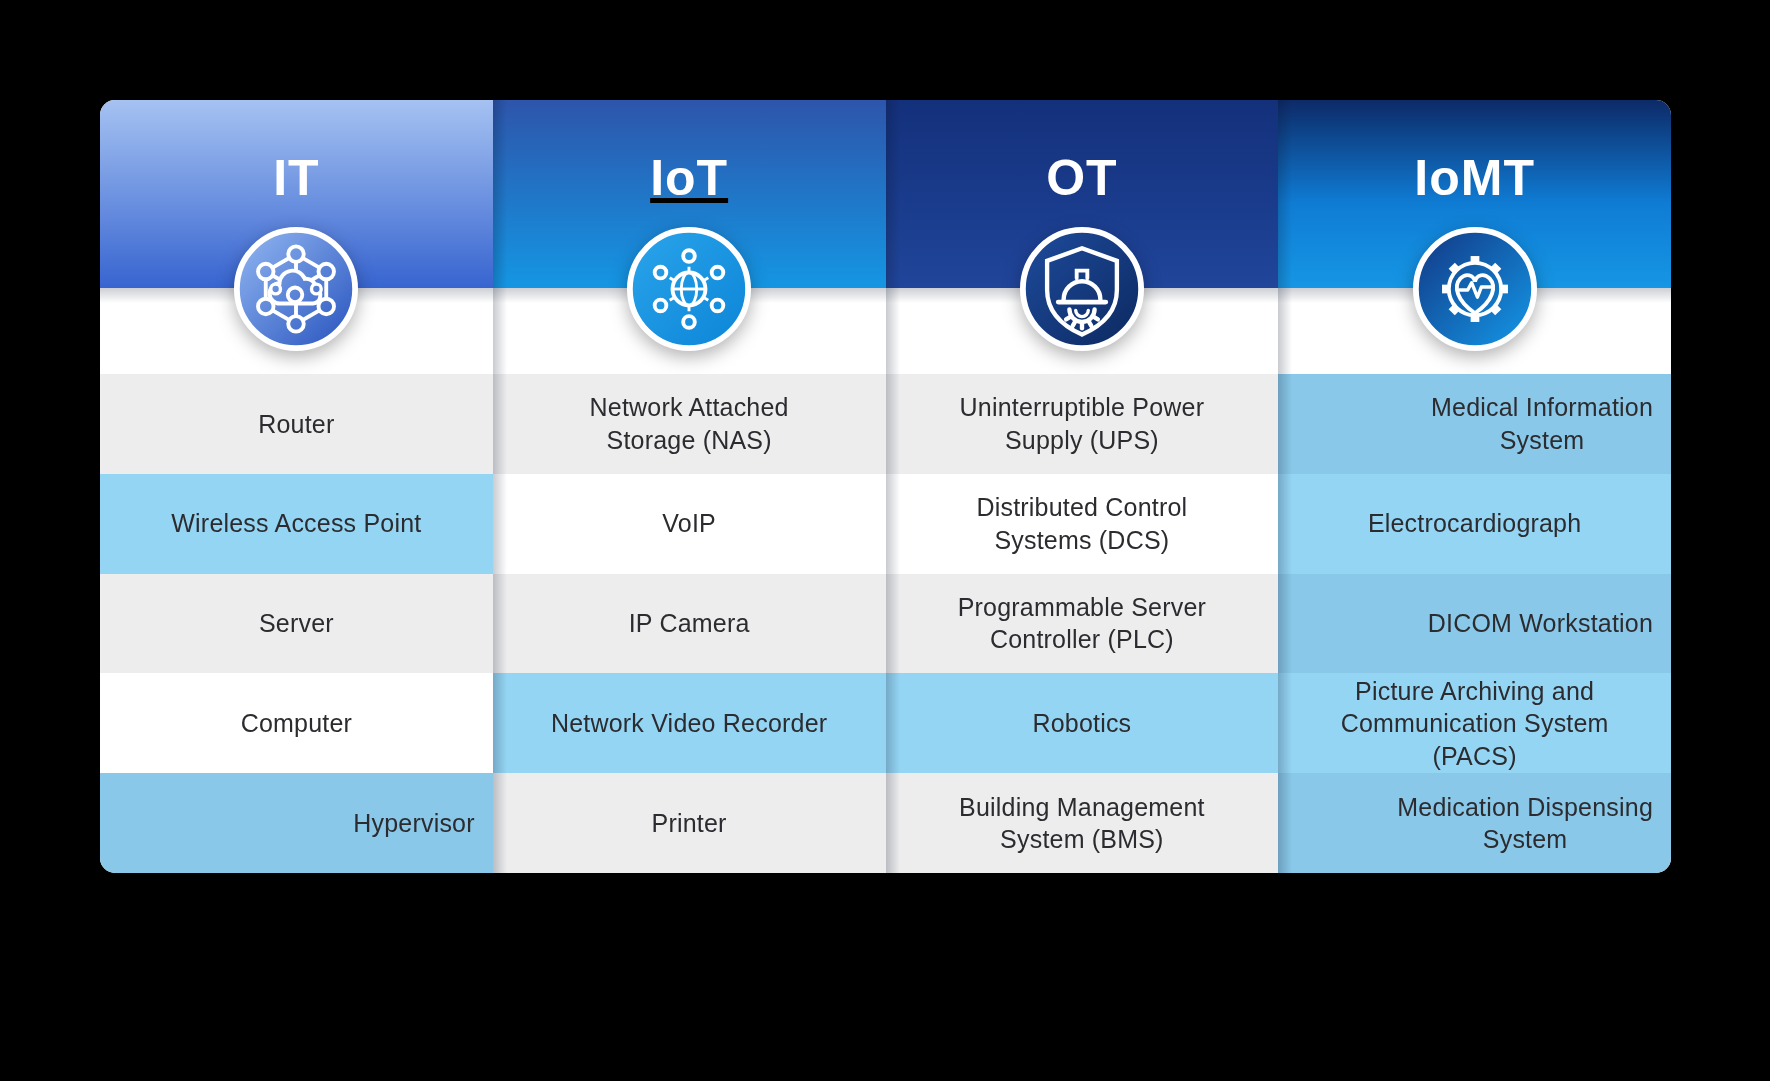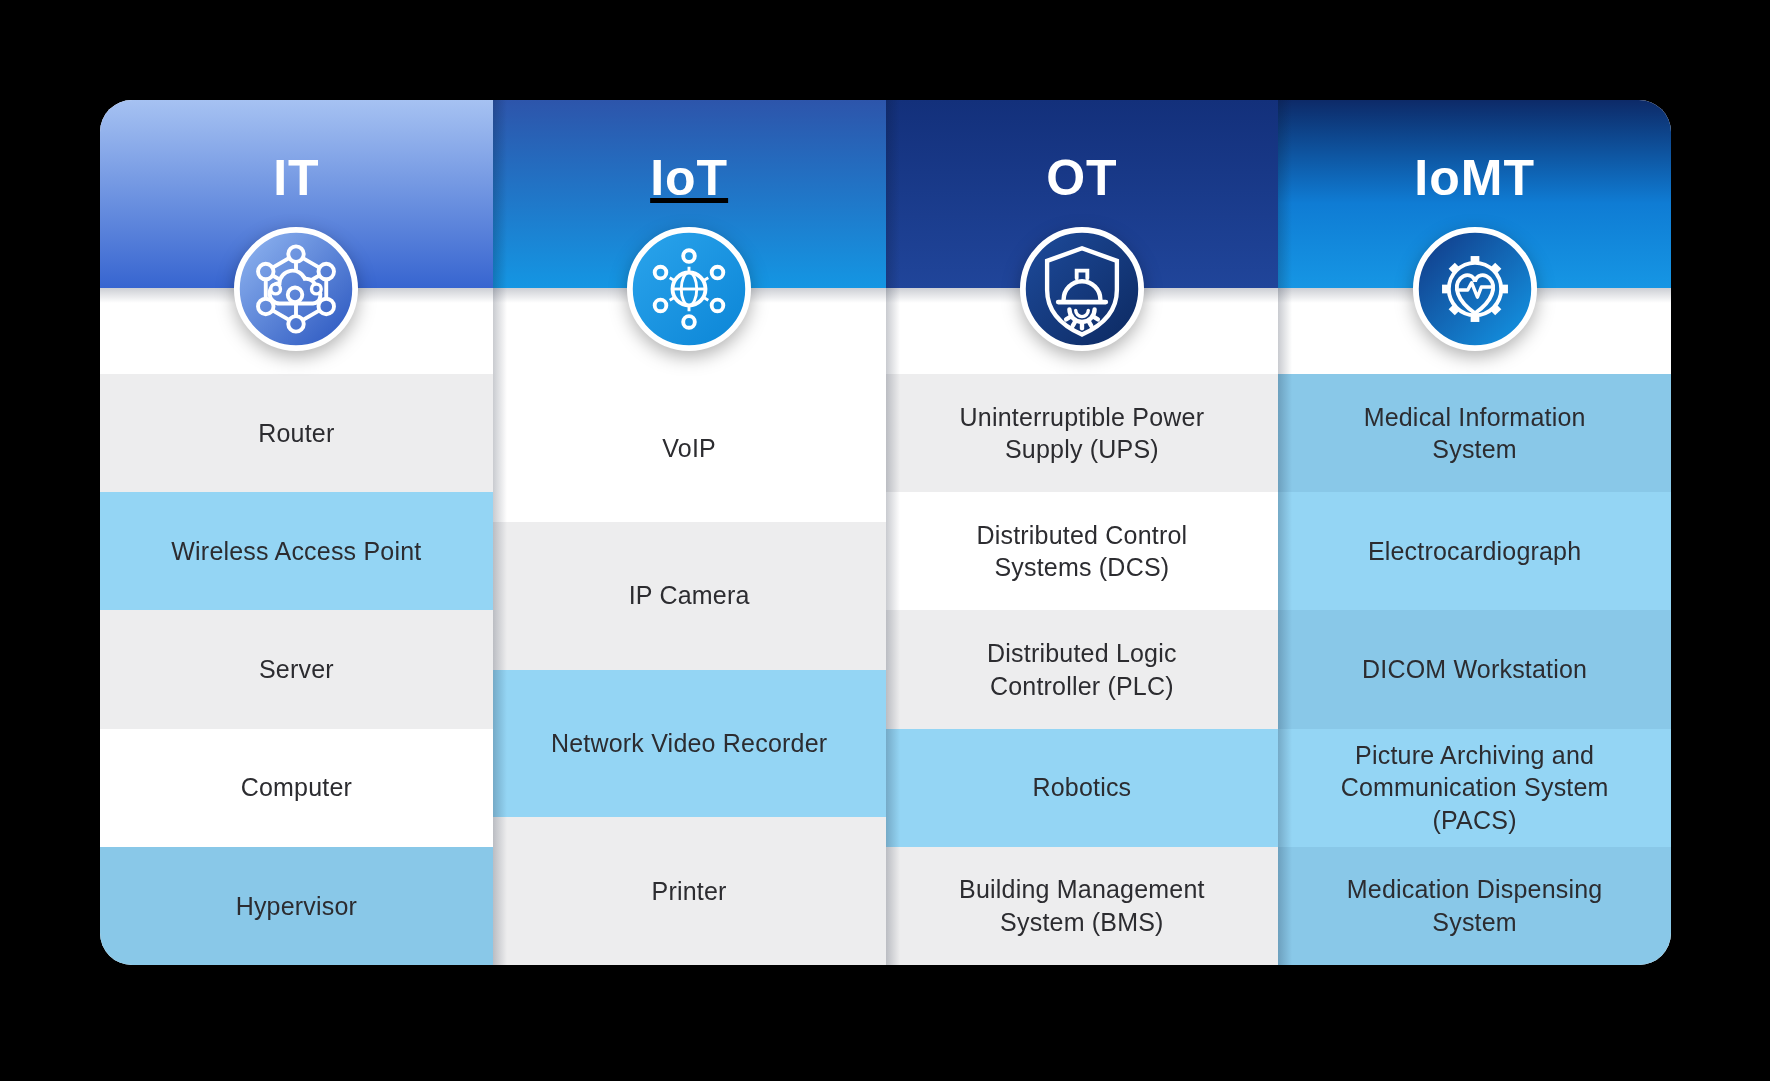--- a/index.html
+++ b/index.html
@@ -1,19 +1,19 @@
 <!DOCTYPE html>
 <html style="--bg-black: #000000; --row-gray: #EDEDEE; --row-white: #FFFFFF; --row-light-blue: #94D5F4; --row-med-blue: #89C8E8; --row-text: #2C2C30; --header-text: #FFFFFF; --it-header-top: #A6C2F2; --it-header-bottom: #3765D0; --iot-header-top: #2D55AB; --iot-header-bottom: #1496E3; --ot-header-top: #13307B; --ot-header-bottom: #20459A; --iomt-header-top: #0D2A68; --iomt-header-mid: #0F7CD4; --iomt-header-bottom: #1696E4; --it-icon-a: #8FB4F0; --it-icon-b: #2B57C0; --iot-icon-a: #2AA3EB; --iot-icon-b: #0C86D7; --ot-icon-a: #1D4A9A; --ot-icon-b: #0D2A62; --iomt-icon-a: #123B88; --iomt-icon-b: #1395E4;"><head>
 <meta charset="utf-8">
 <style>
   html,body{margin:0;padding:0;background:#000;}
   .stage{position:relative;width:1770px;height:1081px;background:var(--bg-black,#000);
          overflow:hidden;font-family:"Liberation Sans",sans-serif;}
-  .card{position:absolute;left:100px;top:100px;width:1571px;height:865px;
-        border-radius:32px;overflow:hidden;display:flex;}
+  .card{position:absolute;left:100px;top:100px;width:1571px;height:773px;
+        border-radius:15px;overflow:hidden;display:flex;}
   .col{flex:1;position:relative;display:flex;flex-direction:column;background:#fff;}
   
   .col + .col::before{content:"";position:absolute;left:0;top:0;bottom:0;width:14px;
         background:linear-gradient(90deg,rgba(8,18,40,.22),rgba(8,18,40,0));
         z-index:6;pointer-events:none;}
   .col-header{height:188px;position:relative;display:flex;align-items:center;
         justify-content:center;z-index:2;}
   .col-header::after{content:"";position:absolute;left:0;top:100%;right:0;height:15px;
         background:linear-gradient(180deg,rgba(25,35,60,.22),rgba(25,35,60,0));
         pointer-events:none;}
@@ -29,21 +29,21 @@
         filter:drop-shadow(0 6px 9px rgba(0,0,0,.30));}
   .badge svg{width:100%;height:100%;display:block;}
   .rows{flex:1;display:flex;flex-direction:column;}
   .row{flex:1;display:flex;align-items:center;justify-content:center;
         padding:0 18px;text-align:center;}
   .row-label{font-size:25px;font-weight:500;color:var(--row-text,#2c2c30);
         line-height:1.3;white-space:pre-line;letter-spacing:.2px;}
   .row.gray{background:var(--row-gray);}
   .row.white{background:var(--row-white);}
   .row.light-blue{background:var(--row-light-blue);}
-  .row.med-blue{background:var(--row-med-blue);}
+  .row.med-blue{background:var(--row-med-blue);justify-content:flex-end;}
 </style>
 </head>
 <body>
 
 <div class="stage">
   <div class="card">
 
     <div class="col col-it">
       <div class="col-header">
         <span class="col-title">IT</span>
@@ -130,20 +130,24 @@
               <circle cx="94.4" cy="48" r="6" fill="url(#gIoT)"></circle>
                 <circle cx="35.6" cy="48" r="6" fill="url(#gIoT)"></circle>
               <circle cx="35.6" cy="82" r="6" fill="url(#gIoT)"></circle>
                 <circle cx="94.4" cy="82" r="6" fill="url(#gIoT)"></circle>
             </g>
           </g>
         </svg>
       </span>
       <div class="icon-band"></div>
       <div class="rows">
+        <div class="row gray">
+            <span class="row-label">Network Attached
+Storage (NAS)</span>
+          </div>
         <div class="row white">
             <span class="row-label">VoIP</span>
           </div>
         <div class="row gray">
             <span class="row-label">IP Camera</span>
           </div>
         <div class="row light-blue">
             <span class="row-label">Network Video Recorder</span>
           </div>
         <div class="row gray">
@@ -186,21 +190,21 @@
       <div class="rows">
         <div class="row gray">
             <span class="row-label">Uninterruptible Power
 Supply (UPS)</span>
           </div>
         <div class="row white">
             <span class="row-label">Distributed Control
 Systems (DCS)</span>
           </div>
         <div class="row gray">
-            <span class="row-label">Distributed Logic
+            <span class="row-label">Programmable Server
 Controller (PLC)</span>
           </div>
         <div class="row light-blue">
             <span class="row-label">Robotics</span>
           </div>
         <div class="row gray">
             <span class="row-label">Building Management
 System (BMS)</span>
           </div>
       </div>

